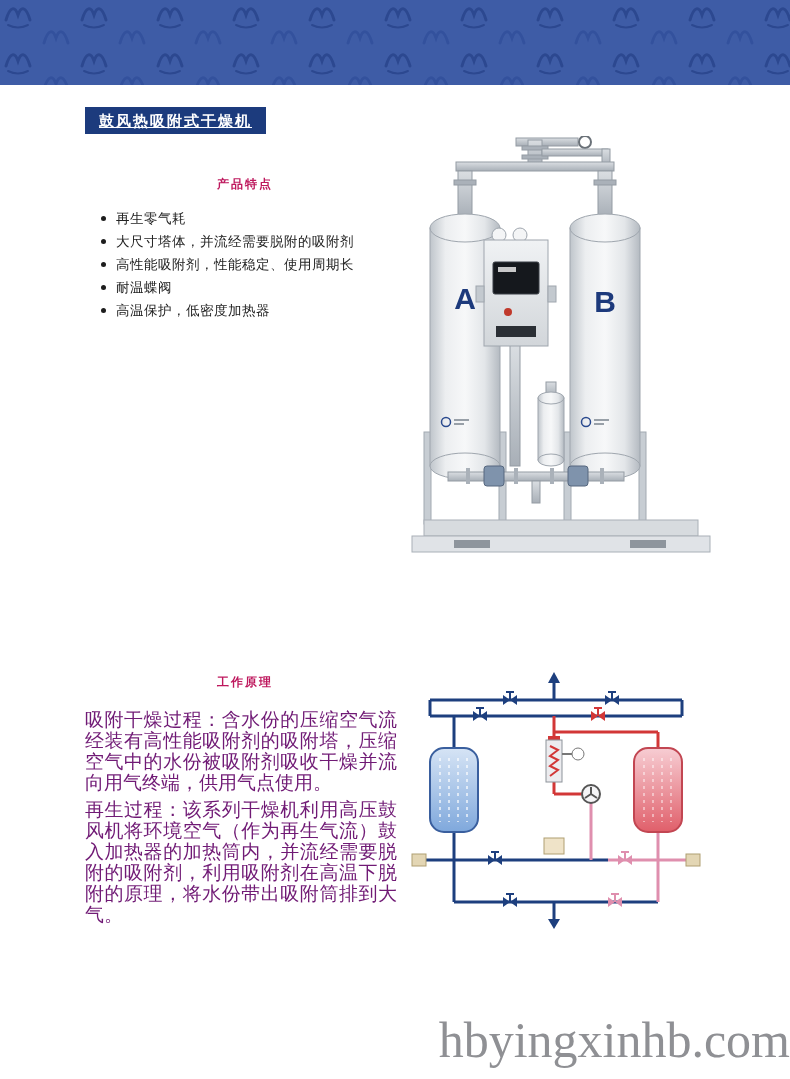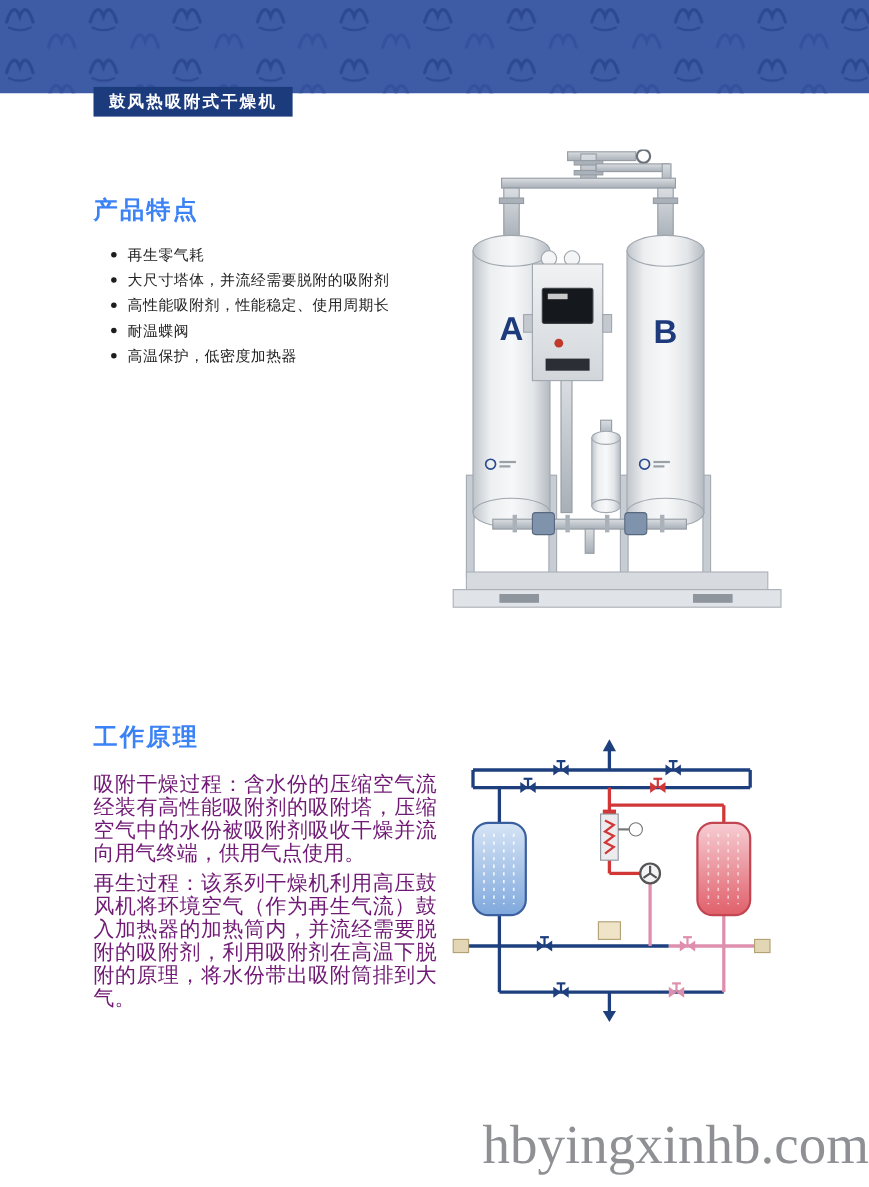--- a/index.html
+++ b/index.html
@@ -4,30 +4,30 @@
 <style>
   html,body{margin:0;padding:0;}
   body{
     width:790px;height:1079px;position:relative;overflow:hidden;
     background:#ffffff;
     font-family:"Liberation Sans","DejaVu Sans",sans-serif;
     color:#1c1c1c;
   }
   .banner{position:absolute;top:0;left:0;width:790px;height:85px;display:block;}
   .title-badge{
-    position:absolute;left:85px;top:79px;
+    position:absolute;left:85px;top:107px;
     background:#1c3b7d;color:#ffffff;
     font-size:15px;font-weight:bold;letter-spacing:2px;
-    padding:6px 14px;line-height:1;
+    padding:6px 14px;line-height:1;text-decoration:underline;
   }
   .section{position:absolute;left:85px;}
   .section-features{top:176px;width:320px;}
-  .section-principle{top:655px;width:320px;}
+  .section-principle{top:674px;width:320px;}
   .section-heading{
-    font-size:22px;font-weight:bold;color:#3b82f6;letter-spacing:2px;margin:0 0 18px 0;
+    font-size:12px;font-weight:bold;color:#be185d;letter-spacing:2px;margin:0 0 18px 0;text-align:center;
   }
   ul.features{list-style:none;margin:14px;padding:0;}
   ul.features li{
     position:relative;padding-left:17px;margin-bottom:8px;
     font-size:13.5px;line-height:15px;color:#222;letter-spacing:0.5px;
   }
   ul.features li .dot{
     position:absolute;left:2px;top:5px;width:5px;height:5px;border-radius:50%;
     background:#1d1d1d;display:block;
   }

